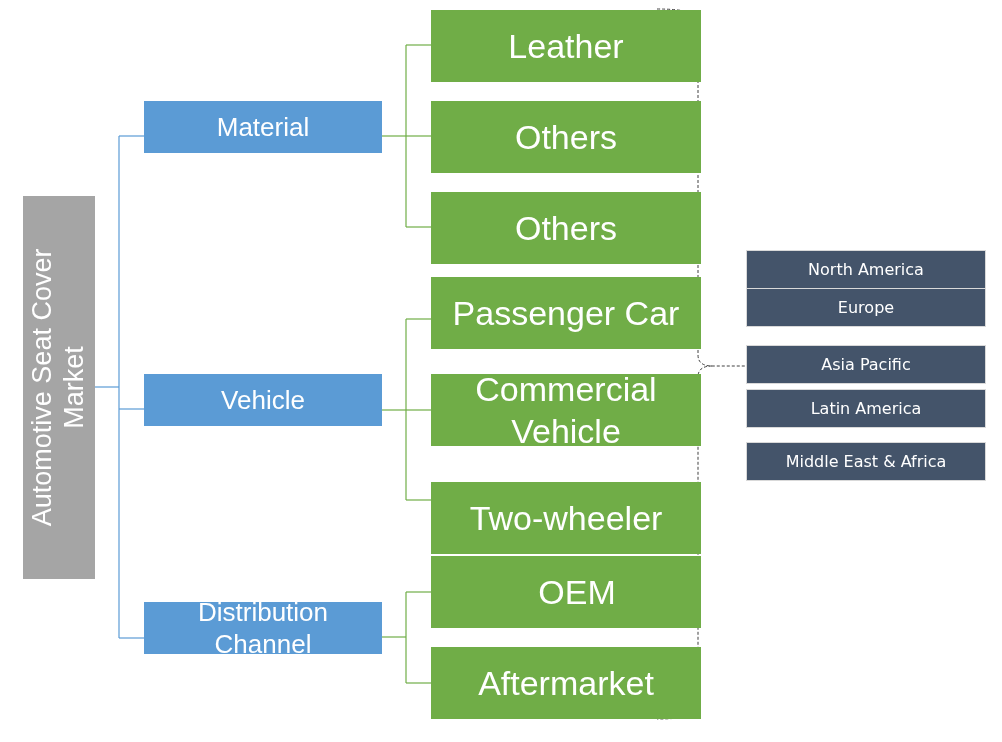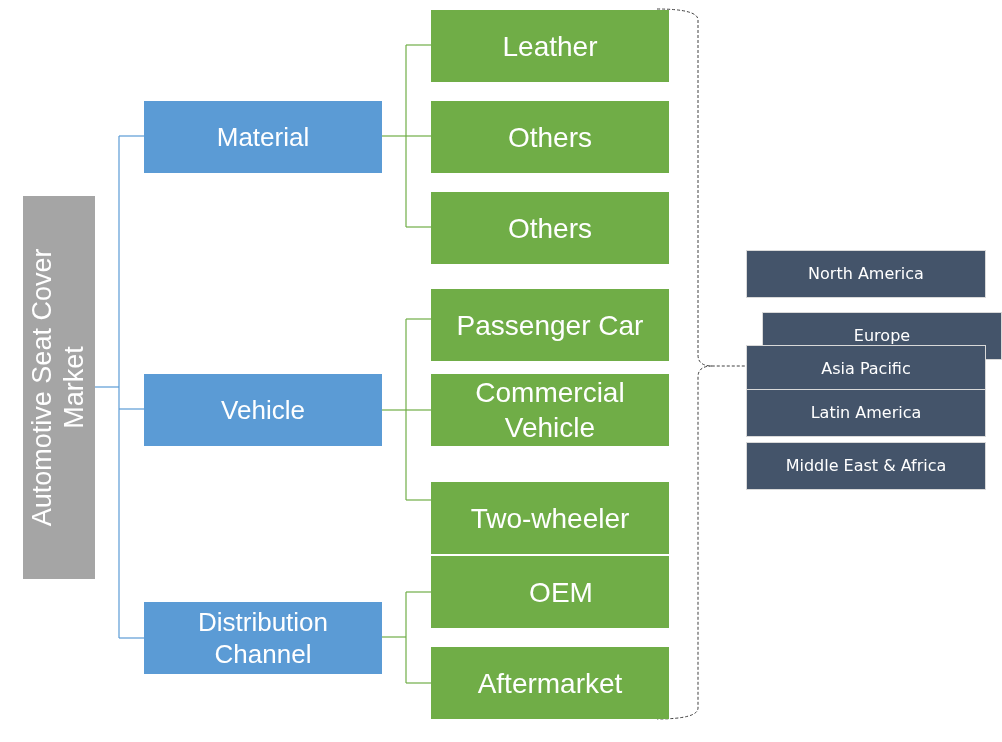--- a/index.html
+++ b/index.html
@@ -3,24 +3,24 @@
 <meta charset="utf-8">
 <style>
   html, body { margin:0; padding:0; background:#ffffff; }
   body { width:1002px; height:742px; position:relative; overflow:hidden;
          font-family:"Liberation Sans", "DejaVu Sans", sans-serif; }
   .box { position:absolute; display:flex; align-items:center; justify-content:center;
          text-align:center; color:#ffffff; box-sizing:border-box; line-height:1.25; }
   .root { left:23px; top:196px; width:72px; height:383px; background:#a5a5a5; }
   .root span { display:block; transform:rotate(-90deg); white-space:nowrap;
                font-size:27px; line-height:1.2; text-align:center; }
-  .cat { background:#5b9bd5; font-size:26px; width:238px; height:72px; left:144px; }
-  .sub { background:#70ad47; font-size:28px; width:238px; height:72px; left:431px; }
+  .cat { background:#5b9bd5; font-size:26px; width:238px; height:52px; left:144px; }
+  .sub { background:#70ad47; font-size:34px; width:270px; height:72px; left:431px; }
   .region { background:#44546a; font-size:16px; font-family:"DejaVu Sans", sans-serif;
-            width:240px; height:48px; left:746px; border:1px solid #d9d9d9; }
+            width:240px; height:39px; left:746px; border:1px solid #d9d9d9; }
   svg.lines { position:absolute; left:0; top:0; }
 </style>
 </head>
 <body>
 
 <svg class="lines" width="1002" height="742">
 
   <g stroke="#5b9bd5" stroke-width="1.2" fill="none">
     <line x1="95" y1="387" x2="119" y2="387"></line>
     <line x1="119" y1="136" x2="119" y2="638"></line>
@@ -67,40 +67,40 @@
 
 <div class="box sub" style="top:10px;">
   <span>Leather</span>
 </div>
 <div class="box sub" style="top:101px;">
   <span>Others</span>
 </div>
 <div class="box sub" style="top:192px;">
   <span>Others</span>
 </div>
-<div class="box sub" style="top:289px;">
+<div class="box sub" style="top:277px;">
   <span>Passenger Car</span>
 </div>
 <div class="box sub" style="top:374px; padding:0 40px;">
   <span>Commercial Vehicle</span>
 </div>
 <div class="box sub" style="top:482px;">
   <span>Two-wheeler</span>
 </div>
 <div class="box sub" style="top:556px;padding-left:22px;">
   <span>OEM</span>
 </div>
 <div class="box sub" style="top:647px;">
   <span>Aftermarket</span>
 </div>
 
 <div class="box region" style="top:250px;">
   <span>North America</span>
 </div>
-<div class="box region" style="top:312px;margin-left:16px;">
+<div class="box region" style="top:288px;">
   <span>Europe</span>
 </div>
 <div class="box region" style="top:345px;">
   <span>Asia Pacific</span>
 </div>
 <div class="box region" style="top:389px;">
   <span>Latin America</span>
 </div>
 <div class="box region" style="top:442px;">
   <span>Middle East &amp; Africa</span>

